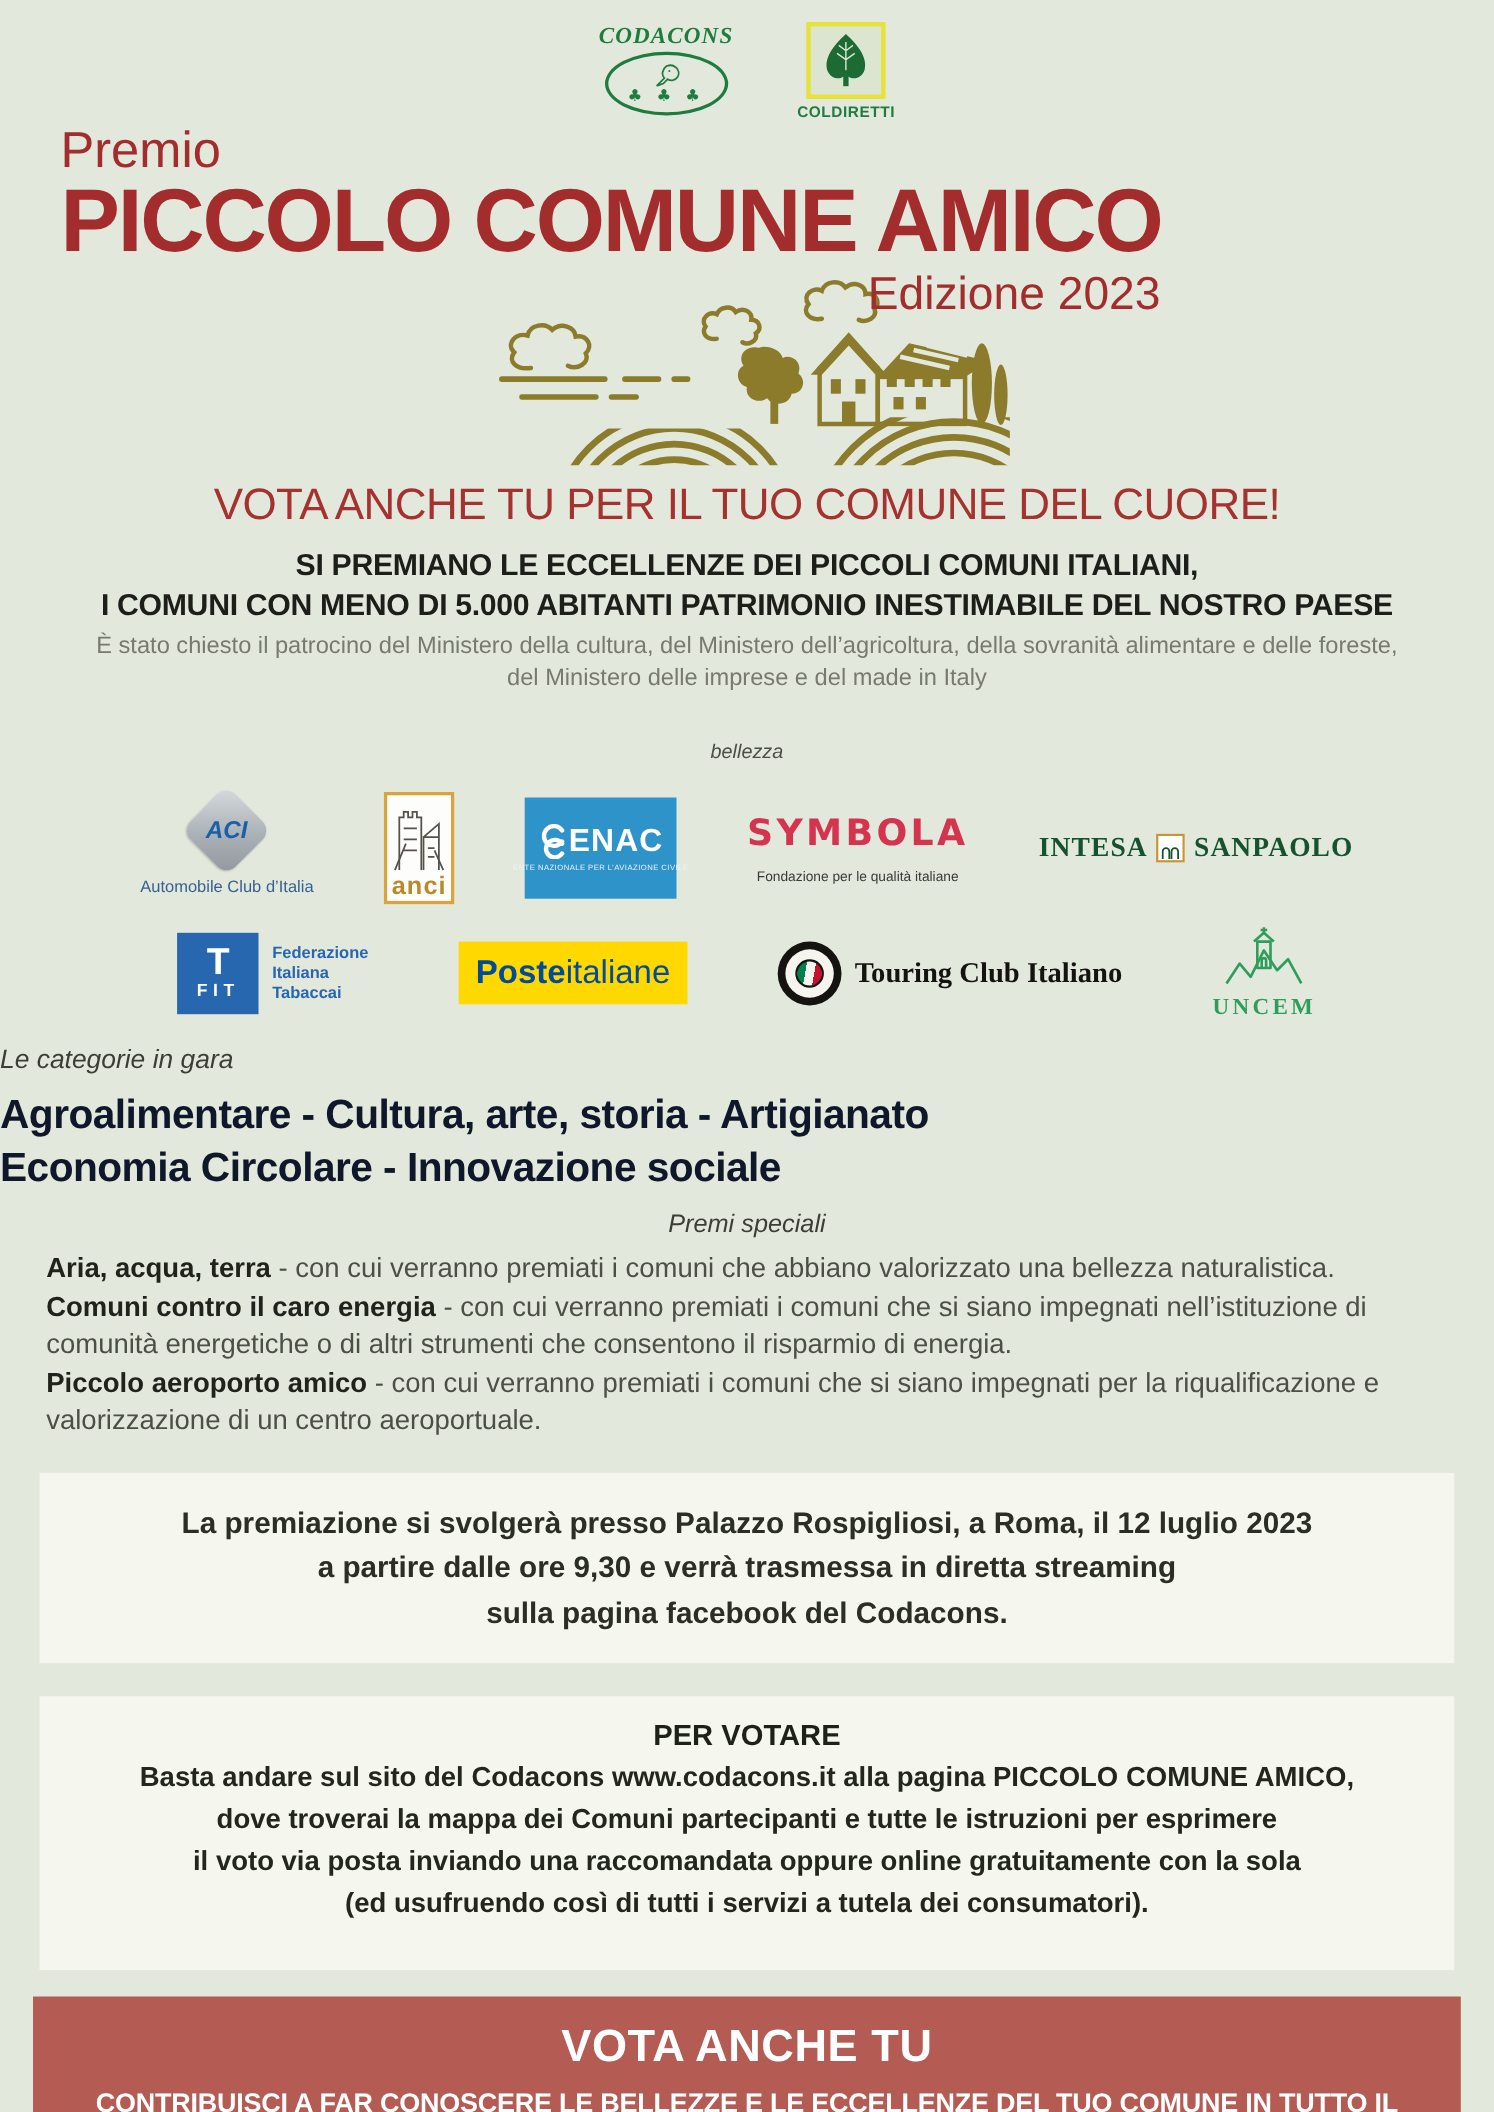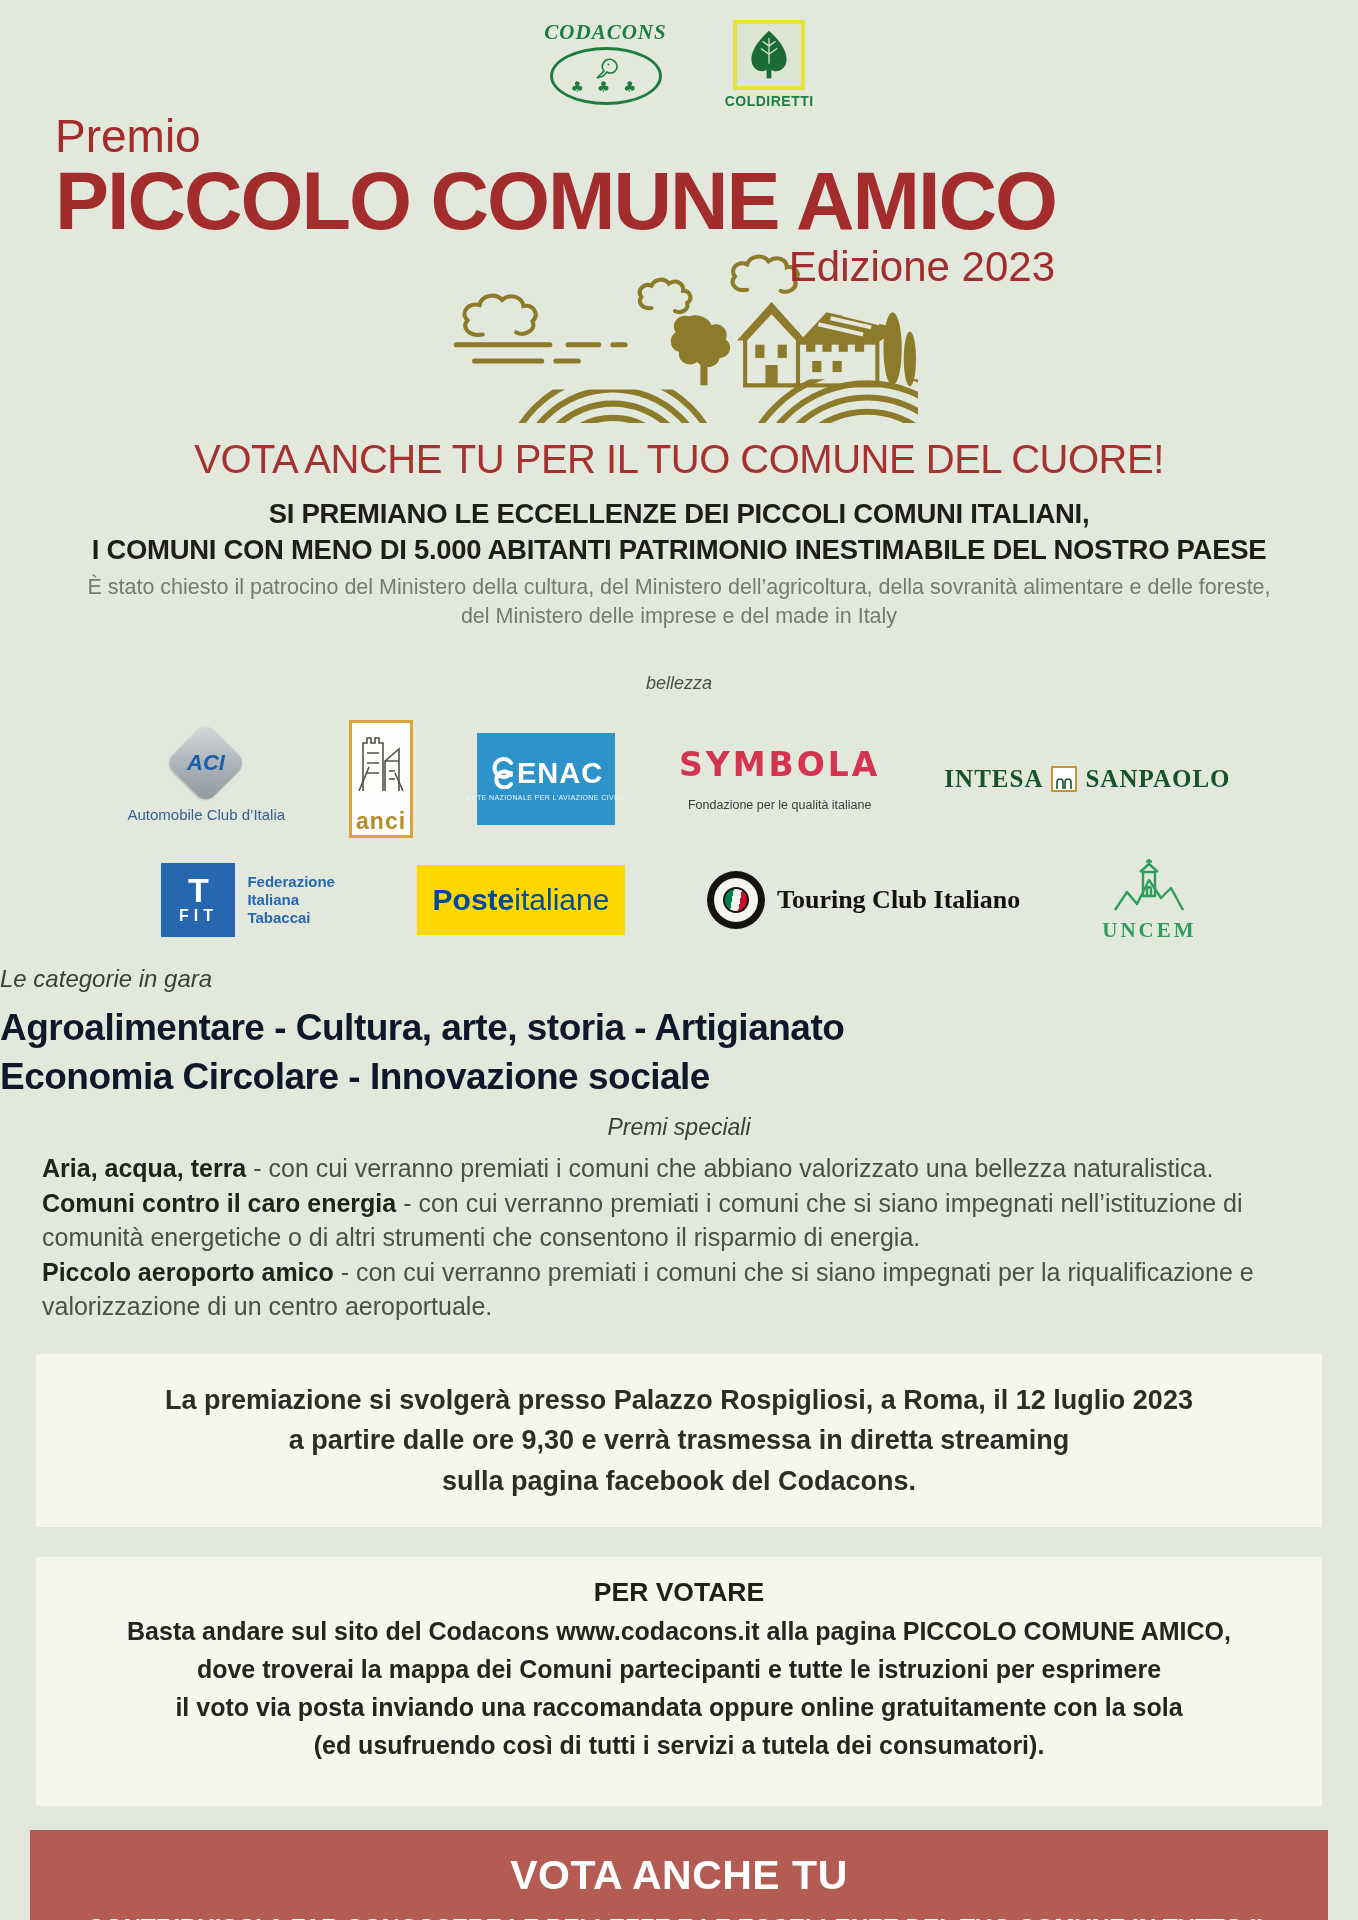--- a/index.html
+++ b/index.html
@@ -40,42 +40,42 @@
   .partners-label { text-align:center; font-style:italic; color:#4c4f47; font-size:18px; margin-top:42px; }
   .logo-row { display:flex; justify-content:center; align-items:center; margin-top:26px; }
   .logo-row1 { gap:64px; }
   .logo-row2 { gap:82px; margin-top:20px; }
   .partner { text-align:center; }
 
   .aci-diamond { width:58px; height:58px; margin:0 auto 14px; border-radius:12px; transform:rotate(45deg); background:linear-gradient(135deg,#d8dcdf 0%,#aab1b6 55%,#8f979d 100%); display:flex; align-items:center; justify-content:center; box-shadow:0 1px 2px rgba(0,0,0,.25); }
   .aci-text { transform:rotate(-45deg); color:#1a5fa8; font-weight:bold; font-style:italic; font-size:22px; }
   .aci-caption { color:#35618e; font-size:15px; }
 
-  .anci-box { width:64px; height:118px; border:3px solid #d9a43c; background:#fdfdfb; margin:0 auto; display:flex; flex-direction:column; align-items:center; justify-content:space-between; padding:4px 2px 2px; }
+  .anci-box { width:64px; height:102px; border:3px solid #d9a43c; background:#fdfdfb; margin:0 auto; display:flex; flex-direction:column; align-items:center; justify-content:space-between; padding:4px 2px 2px; }
   .anci-label { color:#b98a2a; font-weight:bold; font-size:23px; line-height:1; letter-spacing:1px; }
 
   .enac-box { width:138px; height:92px; background:#2e93c8; display:flex; flex-direction:column; align-items:center; justify-content:center; gap:4px; }
   .enac-mark { display:flex; align-items:center; gap:2px; }
   .enac-label { color:#fff; font-weight:bold; font-size:29px; letter-spacing:1px; }
   .enac-caption { color:#eaf4fa; font-size:7px; letter-spacing:0.4px; white-space:nowrap; }
 
   .symbola-label { color:#d5344f; font-size:33px; font-weight:bold; letter-spacing:3px; font-family:"DejaVu Sans", sans-serif; }
   .symbola-caption { color:#3a3a3a; font-size:12.5px; margin-top:14px; }
 
   .intesa-row { display:flex; align-items:center; gap:8px; }
   .intesa-word { font-family:"Liberation Serif", serif; color:#14532d; font-size:25px; letter-spacing:1px; font-weight:bold; }
   .intesa-mini { width:26px; height:26px; border:2px solid #c99433; background:#fff; display:flex; align-items:flex-end; justify-content:center; }
 
   .fit-row { display:flex; align-items:center; gap:12px; }
   .fit-box { width:74px; height:74px; background:#2767b0; display:flex; flex-direction:column; align-items:center; justify-content:center; }
   .fit-mark { color:#fff; font-weight:bold; font-size:34px; line-height:0.9; }
   .fit-label { color:#fff; font-weight:bold; font-size:16px; letter-spacing:5px; margin-top:2px; }
   .fit-caption { text-align:left; color:#2767b0; font-weight:bold; font-size:15px; line-height:1.2; }
 
-  .poste-box { width:208px; height:70px; background:#ffd800; display:flex; align-items:center; justify-content:center; }
+  .poste-box { width:208px; height:57px; background:#ffd800; display:flex; align-items:center; justify-content:center; }
   .poste-bold { color:#004b9c; font-weight:bold; font-size:30px; }
   .poste-reg { color:#004b9c; font-size:30px; }
 
   .touring-row { display:flex; align-items:center; gap:12px; }
   .tc-circle { width:58px; height:58px; border-radius:50%; background:#15130f; position:relative; }
   .tc-circle::before { content:""; position:absolute; inset:7px; border-radius:50%; background:#f6f4ee; }
   .tc-flag { position:absolute; inset:16px; border-radius:50%; background:linear-gradient(100deg,#00804d 0 34%,#f6f4ee 34% 66%,#c8102e 66% 100%); border:2px solid #15130f; }
   .touring-label { font-family:"Liberation Serif", serif; font-weight:bold; color:#15130f; font-size:26px; }
 
   .uncem-label { font-family:"Liberation Serif", serif; font-weight:bold; color:#2f9e5b; font-size:21px; letter-spacing:3px; margin-top:2px; }

